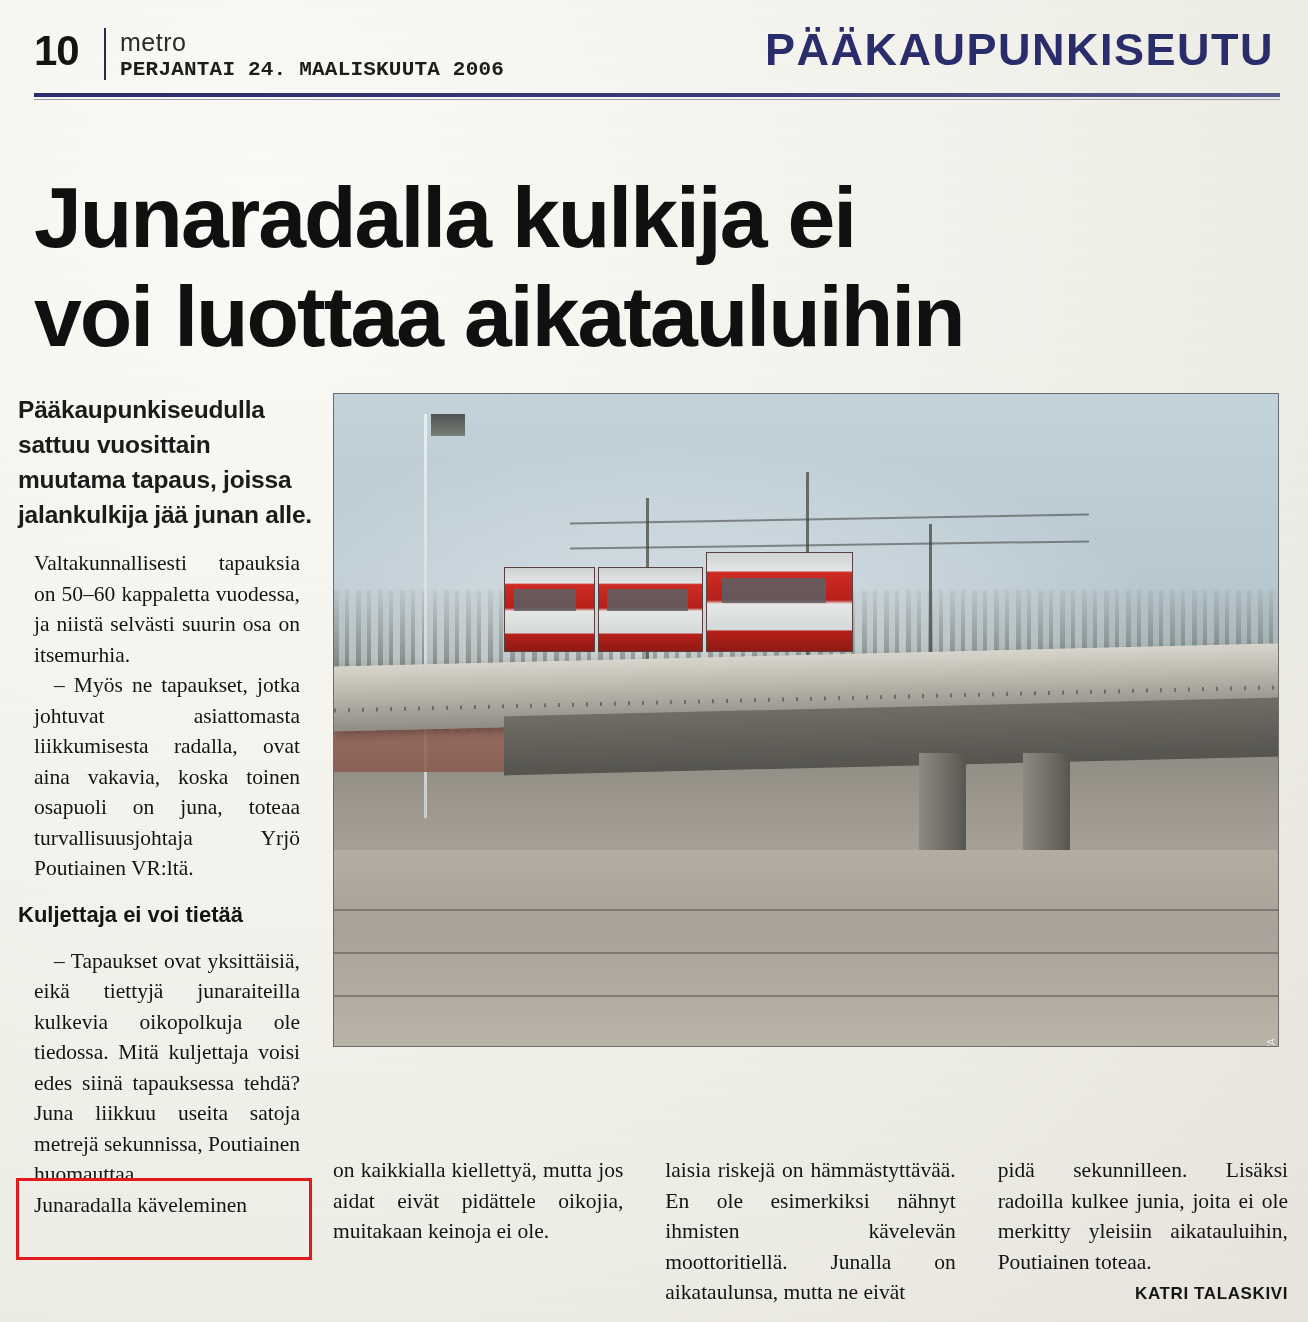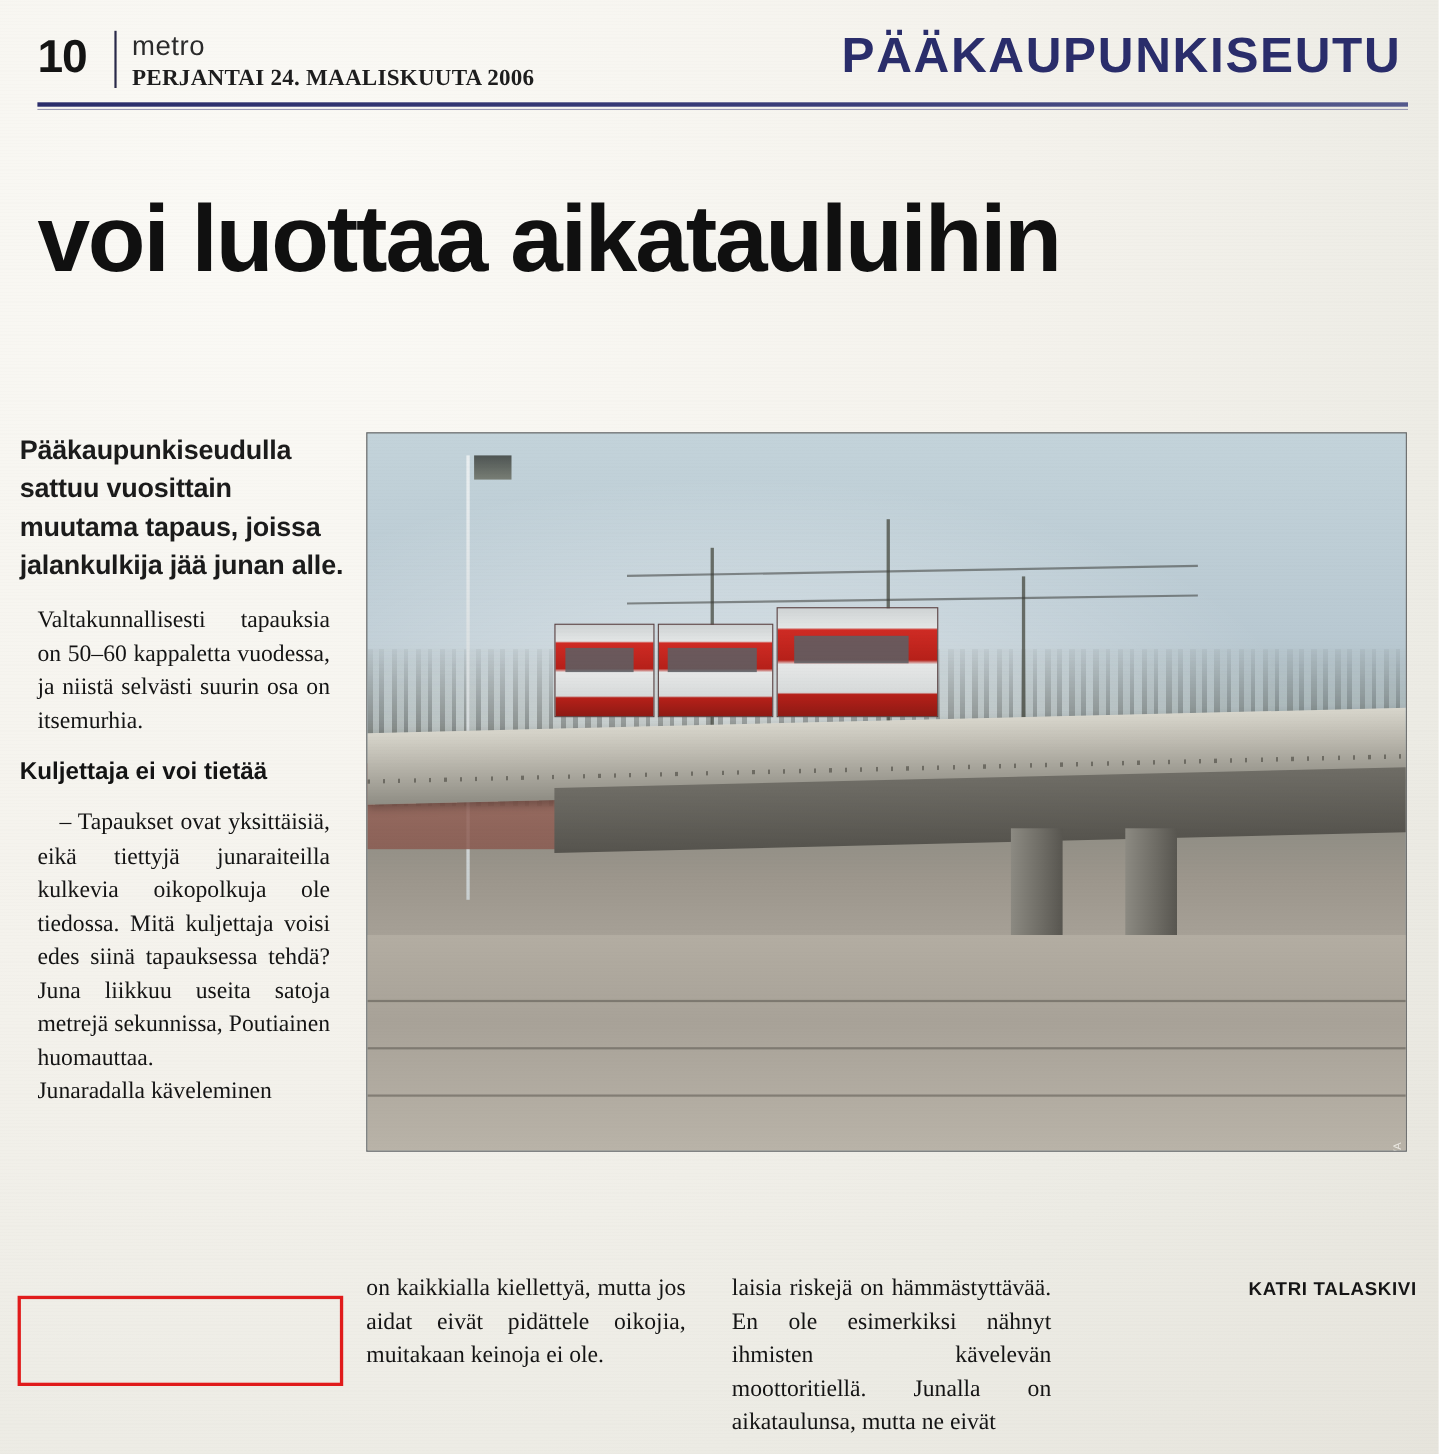--- a/index.html
+++ b/index.html
@@ -69,21 +69,21 @@
     top: 10px;
     font-family: "Liberation Sans", sans-serif;
     font-size: 25px;
     letter-spacing: .5px;
     color: #2b2b2b;
   }
   .masthead-date {
     position: absolute;
     left: 86px;
     top: 40px;
-    font-family: Liberation Serif, serif;
+    font-family: Liberation Mono, monospace;
     font-weight: 700;
     font-size: 21px;
     letter-spacing: .2px;
     color: #1d1d1d;
   }
   .section-title {
     position: absolute;
     right: 0;
     top: 6px;
     font-family: "Liberation Sans", sans-serif;
@@ -391,27 +391,29 @@
     <div class="page-number">10</div>
     <div class="masthead-divider"></div>
     <div class="masthead-brand">metro</div>
     <div class="masthead-date">PERJANTAI 24. MAALISKUUTA 2006</div>
     <div class="section-title">PÄÄKAUPUNKISEUTU</div>
   </div>
   <div class="rule-top"></div>
   <div class="rule-top2"></div>
 
   <h1 class="headline">
+    <span class="l1">Junaradalla kulkija ei</span>
     <span class="l2">voi luottaa aikatauluihin</span>
   </h1>
 
   <div class="col-left">
     <p class="lead">Pääkaupunkiseudulla sattuu vuosittain muutama tapaus, joissa jalankulkija jää junan alle.</p>
     <div class="body-text">
       <p>Valtakunnallisesti tapauksia on 50–60 kappaletta vuodessa, ja niistä selvästi suurin osa on itsemurhia.</p>
+      <p class="ind">– Myös ne tapaukset, jotka johtuvat asiattomasta liikkumisesta radalla, ovat aina vakavia, koska toinen osapuoli on juna, toteaa turvallisuusjohtaja Yrjö Poutiainen VR:ltä.</p>
     </div>
     <h2 class="subhead">Kuljettaja ei voi tietää</h2>
     <div class="body-text">
       <p class="ind">– Tapaukset ovat yksittäisiä, eikä tiettyjä junaraiteilla kulkevia oikopolkuja ole tiedossa. Mitä kuljettaja voisi edes siinä tapauksessa tehdä? Juna liikkuu useita satoja metrejä sekunnissa, Poutiainen huomauttaa.</p>
       <p>Junaradalla käveleminen</p>
     </div>
   </div>
 
   <div class="annotation-box"></div>
 
@@ -459,17 +461,18 @@
 
 
   <div class="bottom-cols">
     <div class="bcol">
       <p>on kaikkialla kiellettyä, mutta jos aidat eivät pidättele oikojia, muitakaan keinoja ei ole.</p>
     </div>
     <div class="bcol">
       <p>laisia riskejä on hämmästyttävää. En ole esimerkiksi nähnyt ihmisten kävelevän moottoritiellä. Junalla on aikataulunsa, mutta ne eivät</p>
     </div>
     <div class="bcol">
+      <p>pidä sekunnilleen. Lisäksi radoilla kulkee junia, joita ei ole merkitty yleisiin aikatauluihin, Poutiainen toteaa.</p>
       <div class="byline">KATRI TALASKIVI</div>
     </div>
   </div>
 
 </div>
 
 </body></html>

